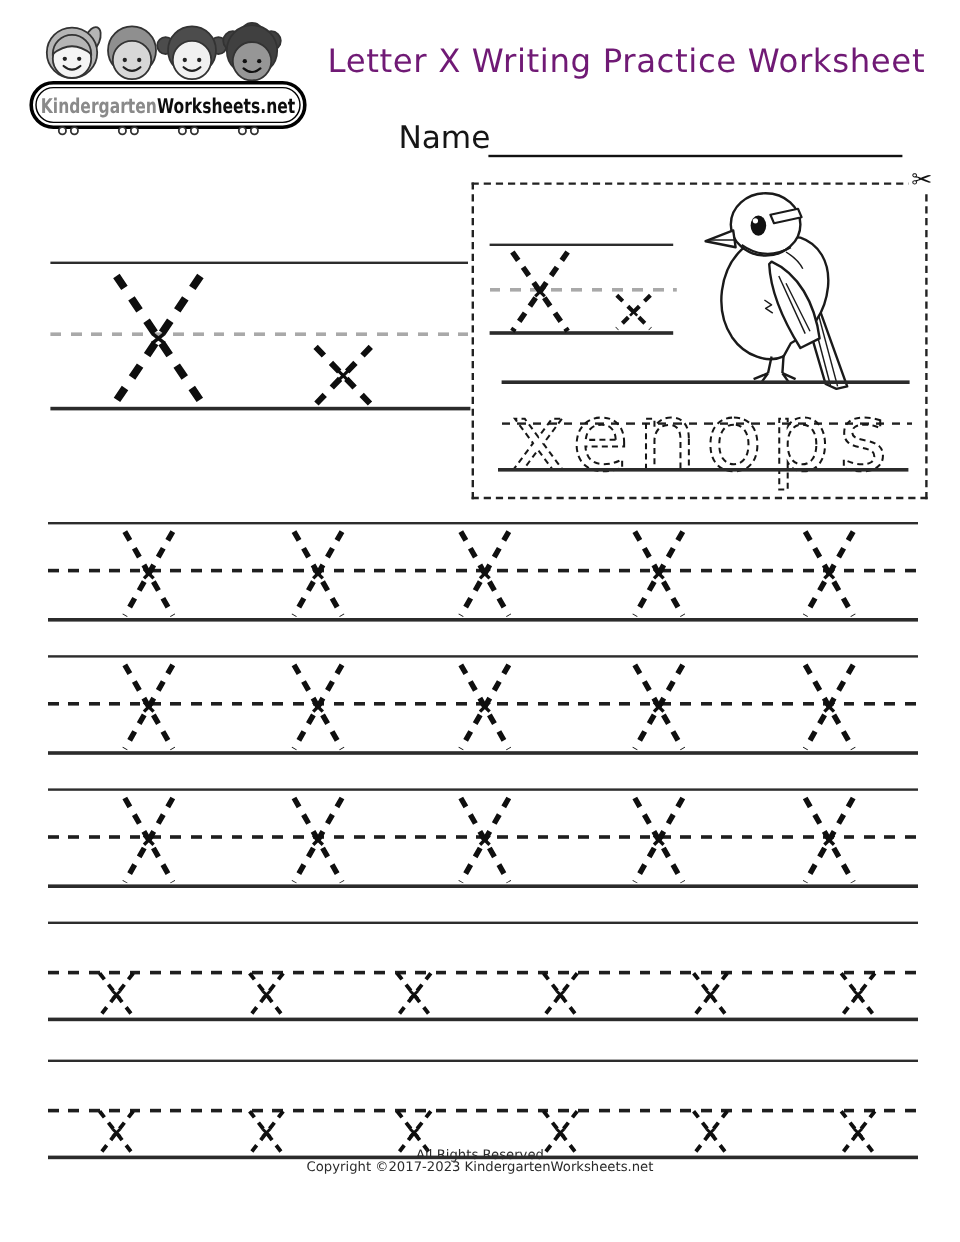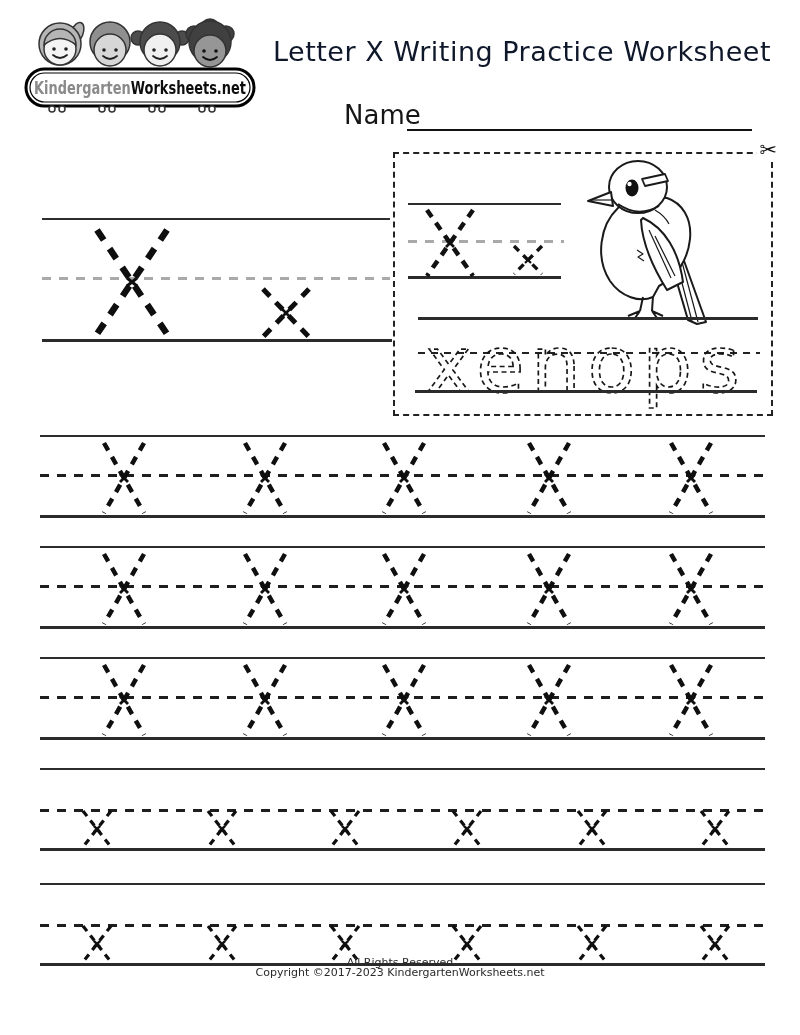--- a/index.html
+++ b/index.html
@@ -7,21 +7,21 @@
         font-family:"DejaVu Sans",sans-serif;color:#111;}
   .abs{position:absolute;}
   
   .ln{position:absolute;height:2px;}
   .ln.solid{background:#2d2d2d;}
   .ln.thick{height:2.5px;background:#2b2b2b;}
   .ln.dashb{height:2.5px;background:repeating-linear-gradient(90deg,#1e1e1e 0 9px,transparent 9px 17px);}
   .ln.dashg{height:2.5px;background:repeating-linear-gradient(90deg,#a9a9a9 0 9px,transparent 9px 17px);}
   .ln.dashw{height:2px;background:repeating-linear-gradient(90deg,#222 0 7px,transparent 7px 13px);}
   .website{font-size:15px;color:#8e8e8e;letter-spacing:.2px;}
-  .title{font-size:27px;color:#0f172a;text-align:center;width:540px;letter-spacing:.5px;}
+  .title{font-size:27px;color:#701a75;text-align:center;width:540px;letter-spacing:.5px;}
   .name-label{font-size:26px;color:#161616;}
   .name-line{border-top:2.5px solid #111;}
   .trace-card{border:2.5px dashed #222;box-sizing:border-box;}
   .scissors{position:absolute;top:-14px;right:-8px;font-size:21px;color:#111;background:#fff;
             line-height:1;padding:0 2px;}
   .footer-line{width:800px;text-align:center;font-size:11px;color:#2a2a2a;}
   svg{display:block;}
   .xsvg{position:absolute;}
 </style>
 </head>
@@ -76,21 +76,21 @@
         <circle cx="140" cy="91" r="3"></circle>
       <circle cx="180" cy="91" r="3"></circle>
         <circle cx="190" cy="91" r="3"></circle>
     </g>
     <text x="118" y="76" text-anchor="middle" font-family="DejaVu Sans, sans-serif" font-weight="bold" font-size="17" textLength="212" lengthAdjust="spacingAndGlyphs">
       <tspan fill="#8a8a8a">Kindergarten</tspan><tspan fill="#0d0d0d">Worksheets.net</tspan>
     </text>
   </svg>
 
   <div class="abs title" style="left:252px;top:36px;">Letter X Writing Practice Worksheet</div>
-  <div class="abs name-label" style="left:332px;top:100px;margin-left:12px;">Name</div>
+  <div class="abs name-label" style="left:332px;top:100px;">Name</div>
   <div class="abs name-line" style="left:407px;top:129px;width:345px;"></div>
 
   <div class="abs trace-card" style="left:393px;top:152px;width:380px;height:264px;">
     <span class="scissors">✂</span>
 
     <div class="ln solid" style="left:13px;top:49px;width:153px;"></div>
     <div class="ln dashg" style="left:13px;top:86px;width:156px;"></div>
     <div class="ln thick" style="left:13px;top:122px;width:153px;"></div>
 
     <svg class="xsvg" style="left:27px;top:54px;" width="56" height="70">

